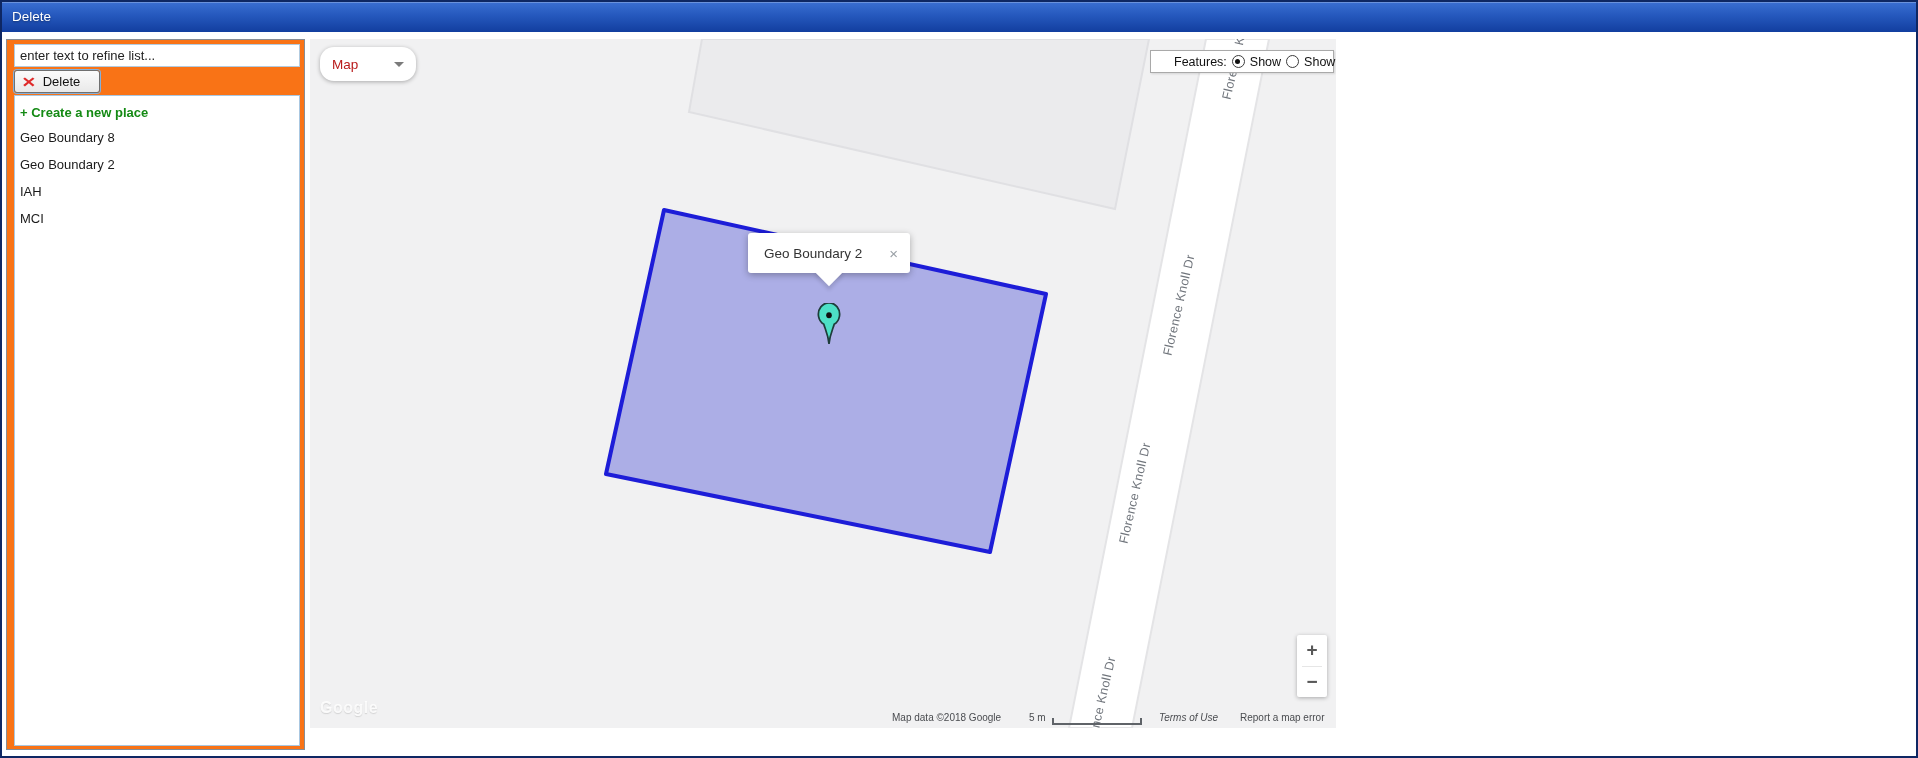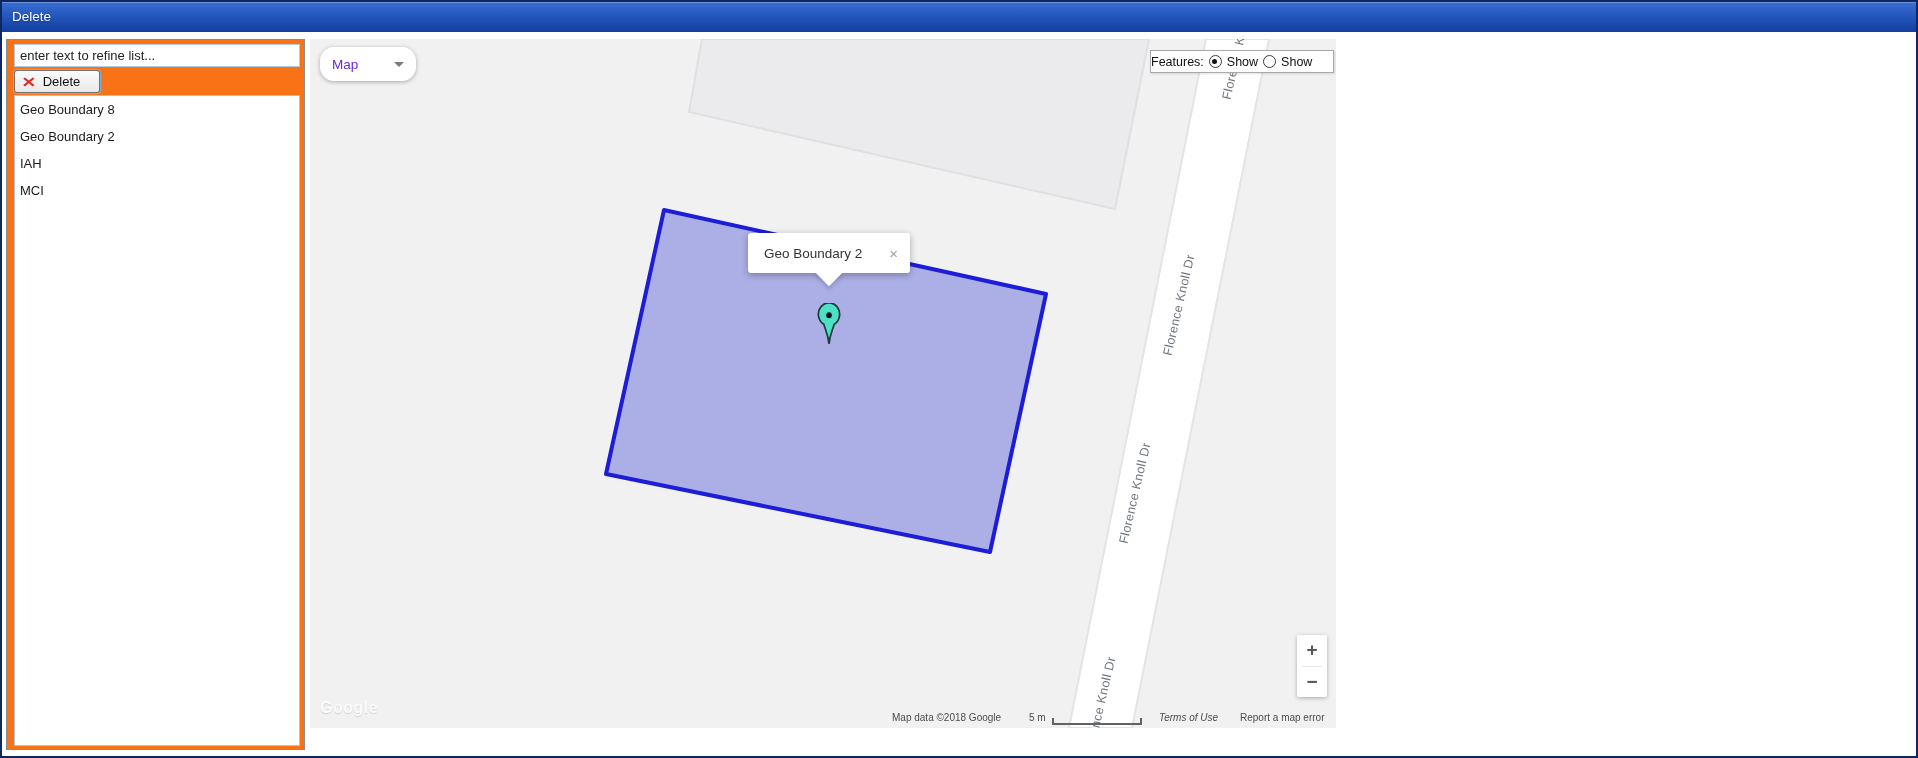--- a/index.html
+++ b/index.html
@@ -70,31 +70,31 @@
     font-size: 12.5px; color: #70757c; letter-spacing: 0.4px; white-space: nowrap;
     transform: translate(-50%, -50%) rotate(-77deg);
     text-shadow: 1px 1px 0 #fff, -1px -1px 0 #fff, 1px -1px 0 #fff, -1px 1px 0 #fff, 0 0 3px #fff;
     pointer-events: none;
   }
   .map-type {
     position: absolute; left: 10px; top: 8px; width: 96px; height: 34px;
     background: #ffffff; border-radius: 14px;
     box-shadow: 0 1px 4px rgba(0,0,0,0.3);
     display: flex; align-items: center; justify-content: space-between;
-    padding: 0 12px; font-size: 13.5px; color: #6d28d9; cursor: default;
+    padding: 0 12px; font-size: 13.5px; color: #b91c1c; cursor: default;
   }
   .dd-arrow {
     width: 0; height: 0; border-left: 5px solid transparent;
     border-right: 5px solid transparent; border-top: 5px solid #7b7b7b;
   }
   .features-box {
     position: absolute; left: 840px; top: 11px; width: 184px; height: 23px;
     background: #ffffff; border: 1px solid #a9a9a9;
     box-shadow: 1px 1px 2px rgba(0,0,0,0.12);
-    display: flex; align-items: center; gap: 5px; padding: 0 0;
+    display: flex; align-items: center; gap: 5px; padding: 0 23px;
     font-size: 12.5px; color: #111;
   }
   .radio {
     width: 13px; height: 13px; border: 1.5px solid #3b3b3b; border-radius: 50%;
     display: inline-block; position: relative; background: #fff; flex: 0 0 auto;
   }
   .radio.sel::after {
     content: ""; position: absolute; left: 2.5px; top: 2.5px;
     width: 5px; height: 5px; border-radius: 50%; background: #111;
   }
@@ -144,20 +144,21 @@
     <div class="titlebar-text">Delete</div>
   </div>
 
   <div class="sidebar">
     <input class="filter-input" type="text" placeholder="enter text to refine list..." style="">
     <button class="delete-btn">
       <span class="delete-x">✕</span>
       <span>Delete</span>
     </button>
     <div class="places-list">
+      <span class="create-link">+ Create a new place</span>
       <span class="place-item">Geo Boundary 8</span>
       <span class="place-item">Geo Boundary 2</span>
       <span class="place-item">IAH</span>
       <span class="place-item">MCI</span>
     </div>
   </div>
 
   <div class="map">
 
     <svg class="base" width="1026" height="689" viewBox="0 0 1026 689">

